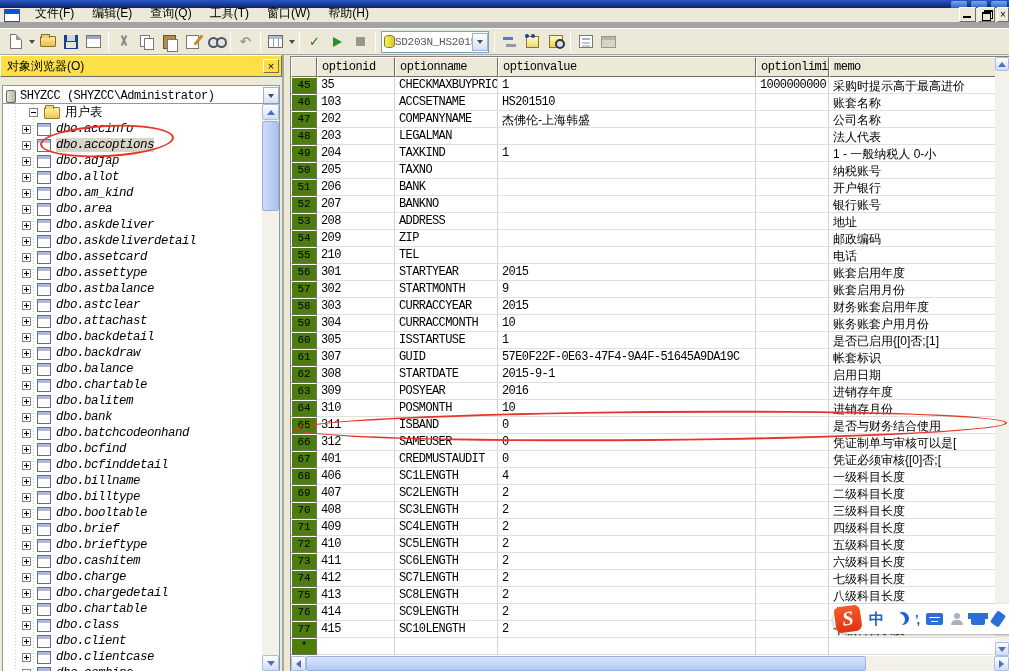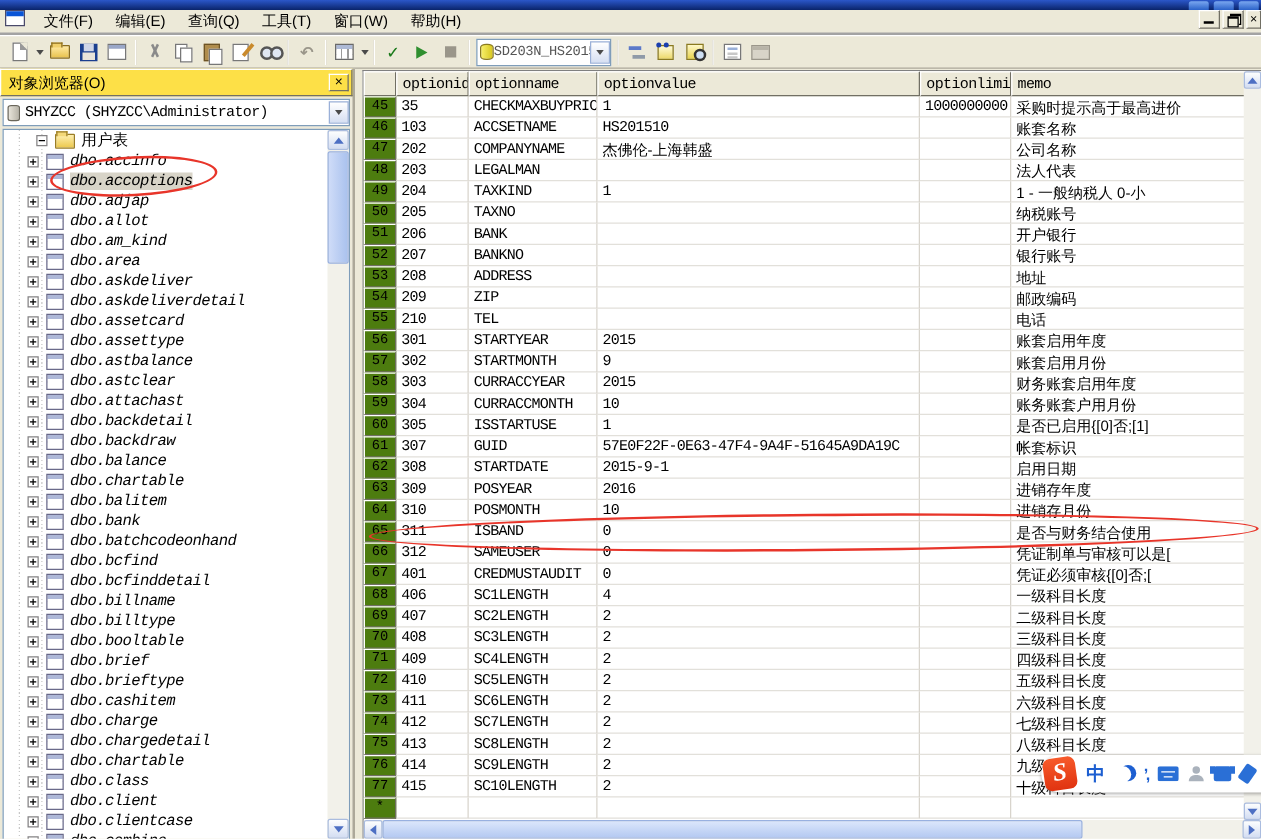--- a/index.html
+++ b/index.html
@@ -12,21 +12,21 @@
   }
 
   
   .titlebar { position:absolute; left:0; top:0; width:1009px; height:8px;
     background:linear-gradient(#2b57c9,#0a246a); }
   .titlebar .btn-stub { position:absolute; top:1px; width:16px; height:7px; border-radius:2px 2px 0 0;
     background:linear-gradient(#7aa7f0,#2b62c9); }
 
   
   .menubar { position:absolute; left:0; top:8px; width:1009px; height:20px;
-    background:#ece9d8; border-bottom:2px solid #a3a3a3; display:flex; align-items:flex-start; }
+    background:#ece9d8; border-bottom:6px solid #a3a3a3; display:flex; align-items:flex-end; }
   .mdi-icon { width:16px; height:13px; margin:0 6px 0 4px; border:1px solid #4a4a6a; background:#fff; position:relative; }
   .mdi-icon::before { content:""; position:absolute; left:0; top:0; right:0; height:4px; background:#0a55d6; }
   .menu-item { padding:2px 9px; height:18px; line-height:15px; cursor:default; }
   .win-controls { margin-left:auto; display:flex; gap:2px; padding-right:0; }
   .wc-btn { width:17px; height:15px; background:#ece9d8; border:1px solid; border-color:#fff #716f64 #716f64 #fff;
     position:relative; }
   .wc-min::after { content:""; position:absolute; left:3px; bottom:3px; width:8px; height:2px; background:#000; }
   .wc-restore::after { content:""; position:absolute; left:3px; top:4px; width:7px; height:6px; border:1px solid #000; border-top-width:2px; background:#ece9d8; }
   .wc-restore::before { content:""; position:absolute; left:5px; top:2px; width:7px; height:6px; border:1px solid #000; border-top-width:2px; }
   .wc-close { width:12px; overflow:hidden; text-align:center; font-size:10px; line-height:13px; }
@@ -93,21 +93,21 @@
     display:flex; align-items:center; justify-content:center; flex:none; }
 
   
   .left-panel { position:absolute; left:0; top:55px; width:284px; height:616px;
     background:#ece9d8; border-right:2px solid #aca899; }
   .ob-header { height:22px; display:flex; align-items:center; padding:0 2px 0 6px;
     border:1px solid; border-color:#fff #716f64 #716f64 #fff; background:#fde047; }
   .ob-title { flex:1; }
   .ob-close { width:16px; height:14px; border:1px solid; border-color:#fff #716f64 #716f64 #fff;
     text-align:center; line-height:12px; font-size:11px; }
-  .ob-combo { display:flex; align-items:center; height:22px; margin:2px 2px 0 2px;
+  .ob-combo { display:flex; align-items:center; height:22px; margin:8px 2px 0 2px;
     background:#fff; border:1px solid #7f9db9; padding-left:3px; }
   .ic-server { width:10px; height:13px; background:linear-gradient(90deg,#e8e4da,#b8b4a8); border:1px solid #6a665a; border-radius:3px/2px; margin-right:4px; }
   .ob-combo .txt { flex:1; font-size:12px; white-space:nowrap; overflow:hidden;
     font-family:"Liberation Mono","DejaVu Sans Mono",monospace; letter-spacing:-0.5px; }
   .tree-wrap { position:absolute; left:2px; right:2px; top:48px; bottom:-2px;
     background:#fff; border:1px solid #7f9db9; overflow:hidden; }
   .tree-guide { position:absolute; top:0; bottom:0; width:1px;
     background:repeating-linear-gradient(#c8c8c8 0 1px, transparent 1px 3px); }
   .tree-row { height:16px; display:flex; align-items:center; white-space:nowrap;
     font-family:"Liberation Mono","DejaVu Sans Mono",monospace; font-size:12.5px; letter-spacing:-0.5px; }
@@ -133,21 +133,21 @@
     border:1px solid #98b0e0; border-radius:2px; }
 
   
   .grid { position:absolute; left:290px; top:56px; width:719px; height:615px; background:#fff;
     border-left:1px solid #808080; border-top:1px solid #808080; }
   .grid-header { display:flex; height:20px; }
   .hcell { background:#ece9d8; border:1px solid; border-color:#fff #716f64 #716f64 #fff;
     padding:2px 0 0 4px; white-space:nowrap; overflow:hidden;
     font-family:"Liberation Mono","DejaVu Sans Mono",monospace; font-size:12px; letter-spacing:-0.5px; }
   .c-num   { width:26px; flex:none; }
-  .c-id    { width:58px; flex:none; }
+  .c-id    { width:78px; flex:none; }
   .c-name  { width:103px; flex:none; }
   .c-value { width:258px; flex:none; }
   .c-limit { width:73px; flex:none; }
   .c-memo  { flex:1; min-width:0; }
   .grid-body { }
   .grid-row { display:flex; height:17px; }
   .rownum { background:#4d7c0f; border:1px solid; border-color:#fff #716f64 #716f64 #fff;
     text-align:center; font-size:11px; padding-top:1px;
     font-family:"Liberation Mono","DejaVu Sans Mono",monospace; }
   .dcell { border-right:1px solid #d8d4cc; border-bottom:1px solid #e2e0da; padding:1px 0 0 4px;

